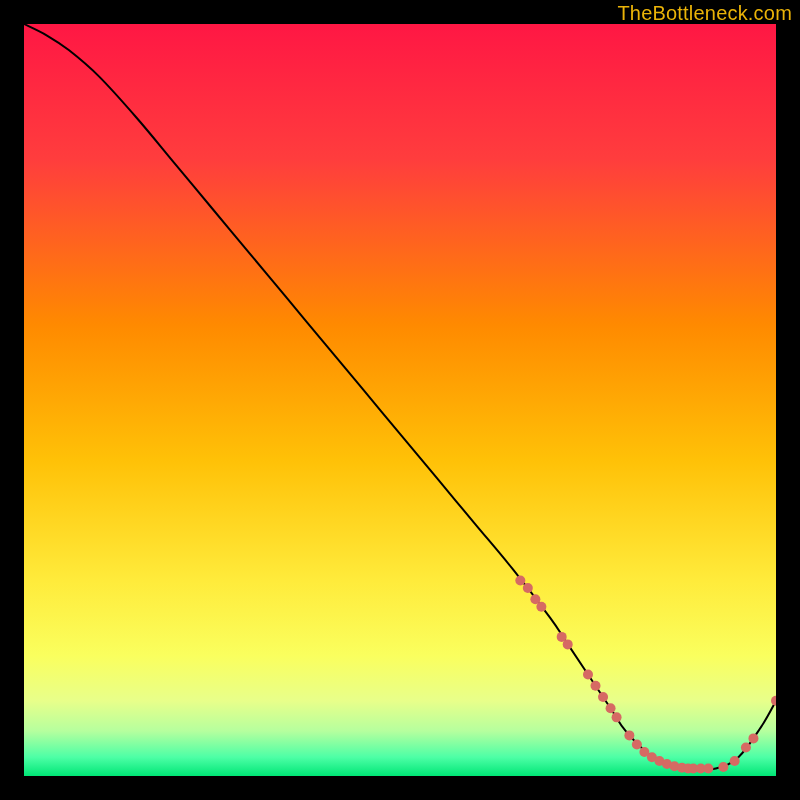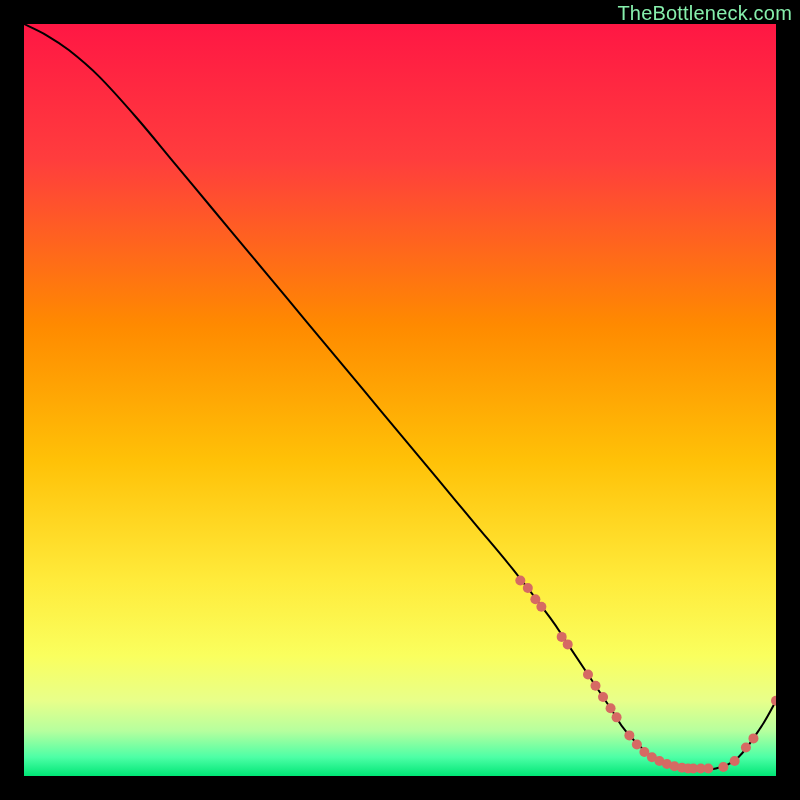--- a/index.html
+++ b/index.html
@@ -36,21 +36,21 @@
     top: 0;
     width: 100%;
     height: 100%;
   }
   .watermark {
     position: absolute;
     top: 2px;
     right: 8px;
     font-family: Arial, Helvetica, sans-serif;
     font-size: 20px;
-    color: #86efac;
+    color: #eab308;
     letter-spacing: 0.2px;
   }
 </style>
 </head>
 <body>
 
 <div class="stage">
 
   <div class="plot">
     <svg class="gradient" viewBox="0 0 752 752" preserveAspectRatio="none">

